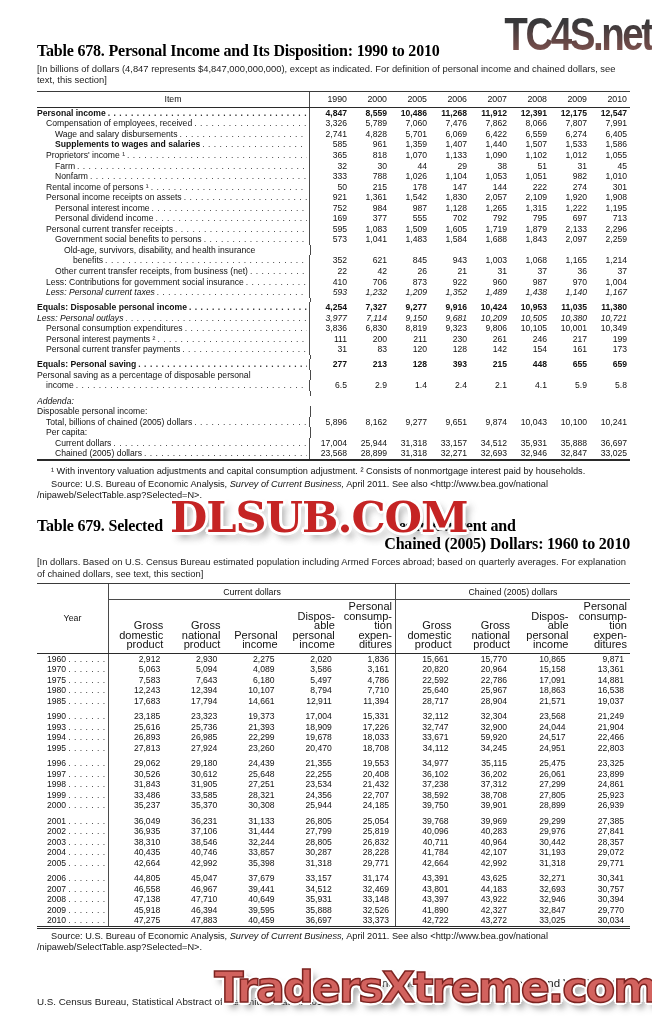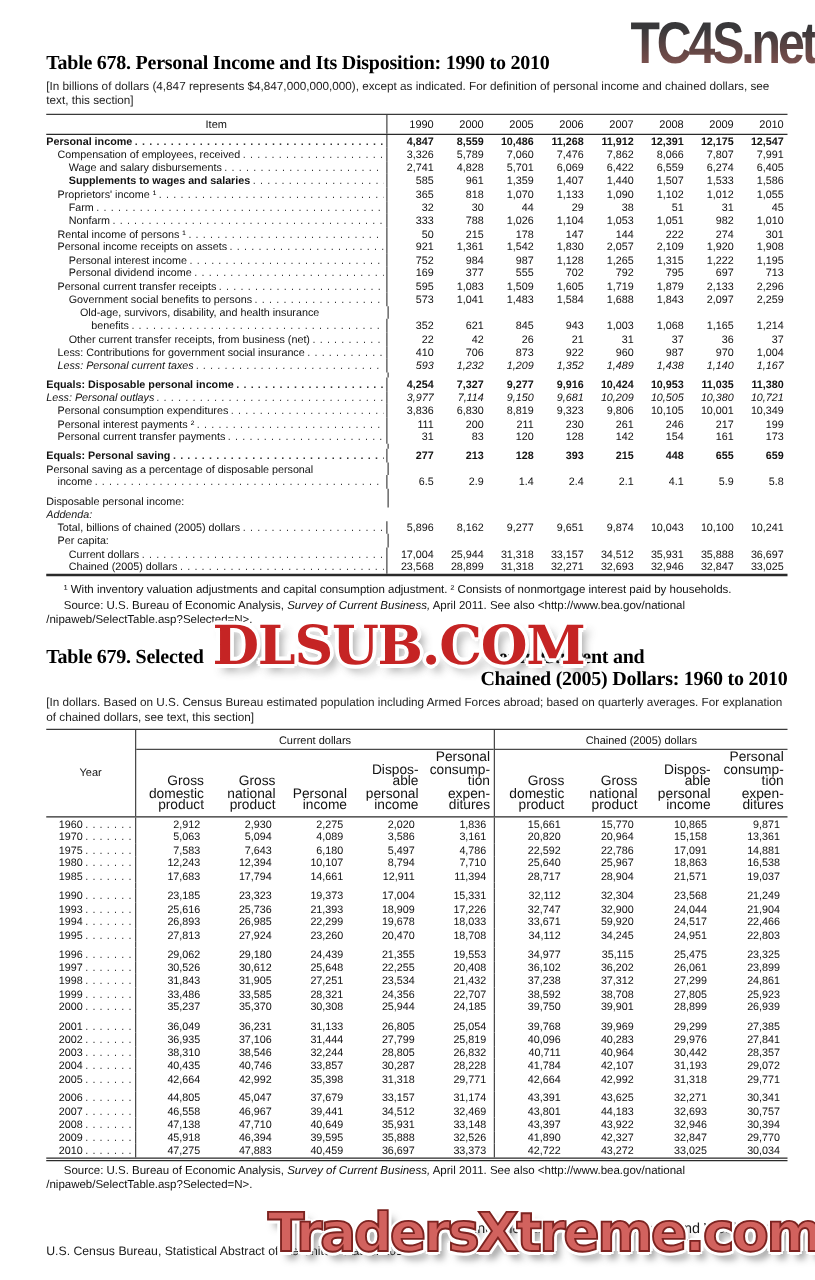--- a/index.html
+++ b/index.html
@@ -526,29 +526,29 @@
             <span class="v">2.1</span>
             <span class="v">4.1</span>
             <span class="v">5.9</span>
             <span class="v">5.8</span>
           </div>
         </div>
         <div class="trow gaprow">
           <div class="lbl"></div>
           <div class="vals"></div>
         </div>
+        <div class="trow i">
+          <div class="lbl">
+            <span class="txt" style="padding-left: 0px;">Addenda:</span>
+          </div>
+          <div class="vals"></div>
+        </div>
         <div class="trow">
           <div class="lbl">
             <span class="txt" style="padding-left: 0px;">Disposable personal income:</span>
-          </div>
-          <div class="vals"></div>
-        </div>
-        <div class="trow i">
-          <div class="lbl">
-            <span class="txt" style="padding-left: 0px;">Addenda:</span>
           </div>
           <div class="vals"></div>
         </div>
         <div class="trow">
           <div class="lbl">
             <span class="txt" style="padding-left: 9px;">Total, billions of chained (2005) dollars</span>
             <span class="leader"></span>
           </div>
           <div class="vals">
             <span class="v">5,896</span>

